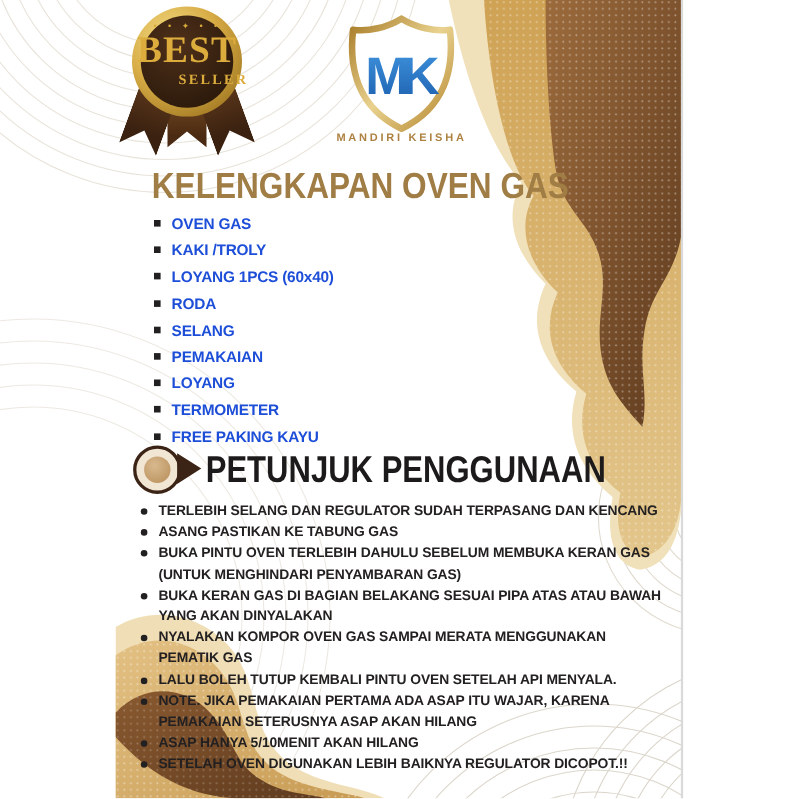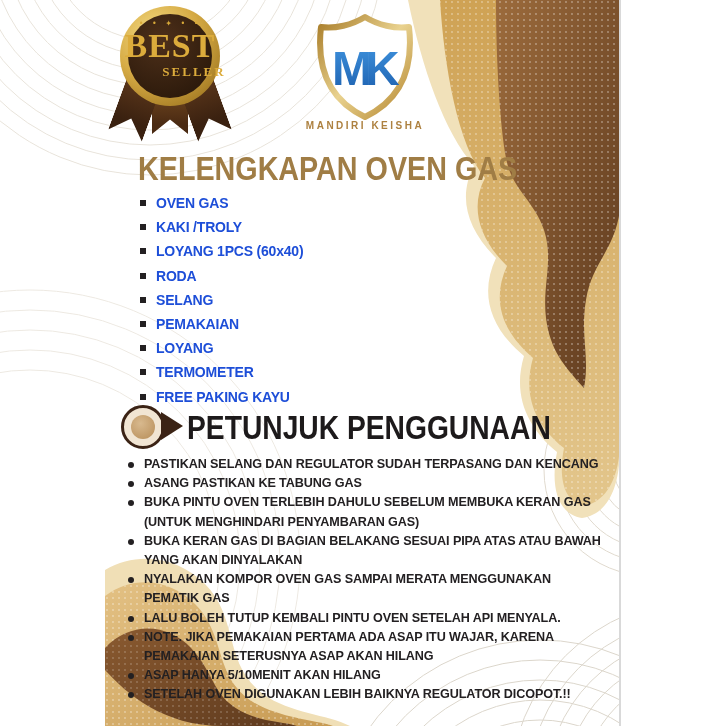--- a/index.html
+++ b/index.html
@@ -216,21 +216,21 @@
 
   <div id="instructions-header">
     <div id="pointer-icon">
       <div class="pg-ring"></div>
       <div class="pg-core"></div>
       <div class="pg-arrow"></div>
     </div>
     <div id="instructions-title">PETUNJUK PENGGUNAAN</div>
   </div>
   <div id="instructions-list">
-    <div class="in-item">PASTIKAN SELANG DAN REGULATOR SUDAH TERPASANG DAN KENCANG</div>
+    <div class="in-item">TERLEBIH SELANG DAN REGULATOR SUDAH TERPASANG DAN KENCANG</div>
     <div class="in-item">ASANG PASTIKAN KE TABUNG GAS</div>
     <div class="in-item">BUKA PINTU OVEN TERLEBIH DAHULU SEBELUM MEMBUKA KERAN GAS
 (UNTUK MENGHINDARI PENYAMBARAN GAS)</div>
     <div class="in-item">BUKA KERAN GAS DI BAGIAN BELAKANG SESUAI PIPA ATAS ATAU BAWAH
 YANG AKAN DINYALAKAN</div>
     <div class="in-item">NYALAKAN KOMPOR OVEN GAS SAMPAI MERATA MENGGUNAKAN
 PEMATIK GAS</div>
     <div class="in-item">LALU BOLEH TUTUP KEMBALI PINTU OVEN SETELAH API MENYALA.</div>
     <div class="in-item">NOTE. JIKA PEMAKAIAN PERTAMA ADA ASAP ITU WAJAR, KARENA
 PEMAKAIAN SETERUSNYA ASAP AKAN HILANG</div>

